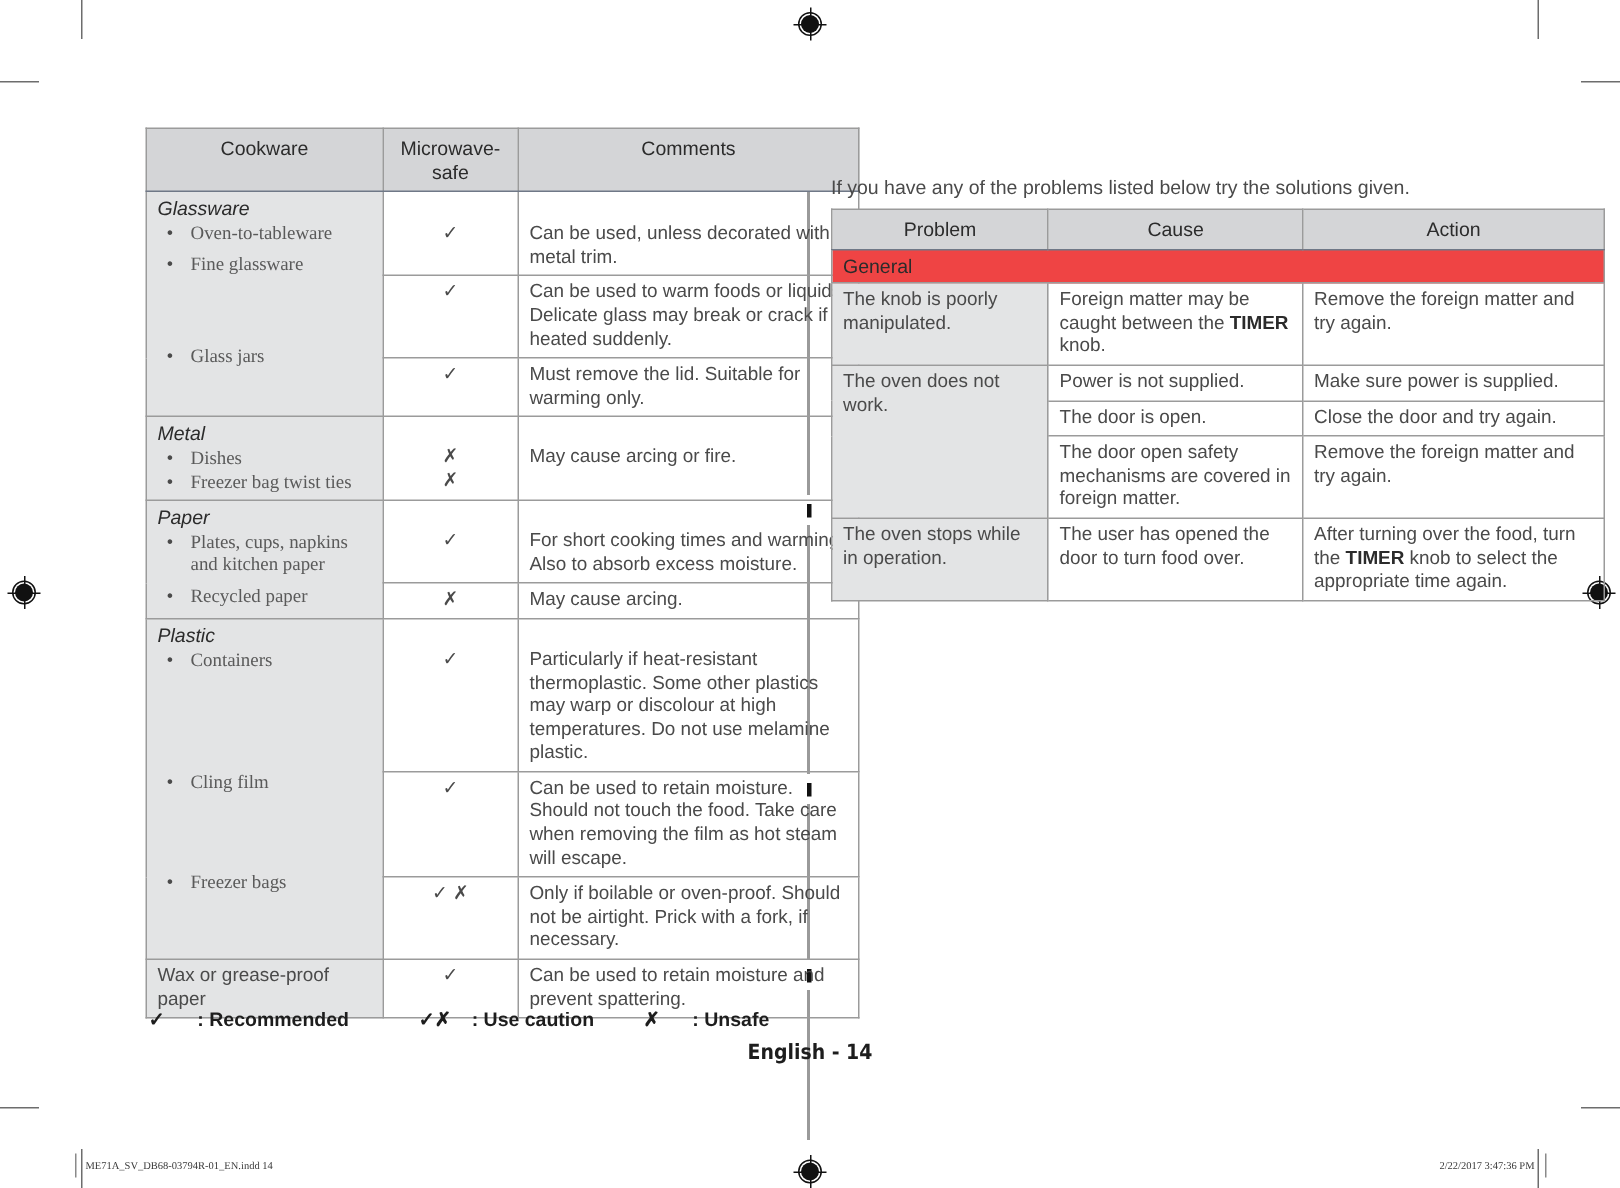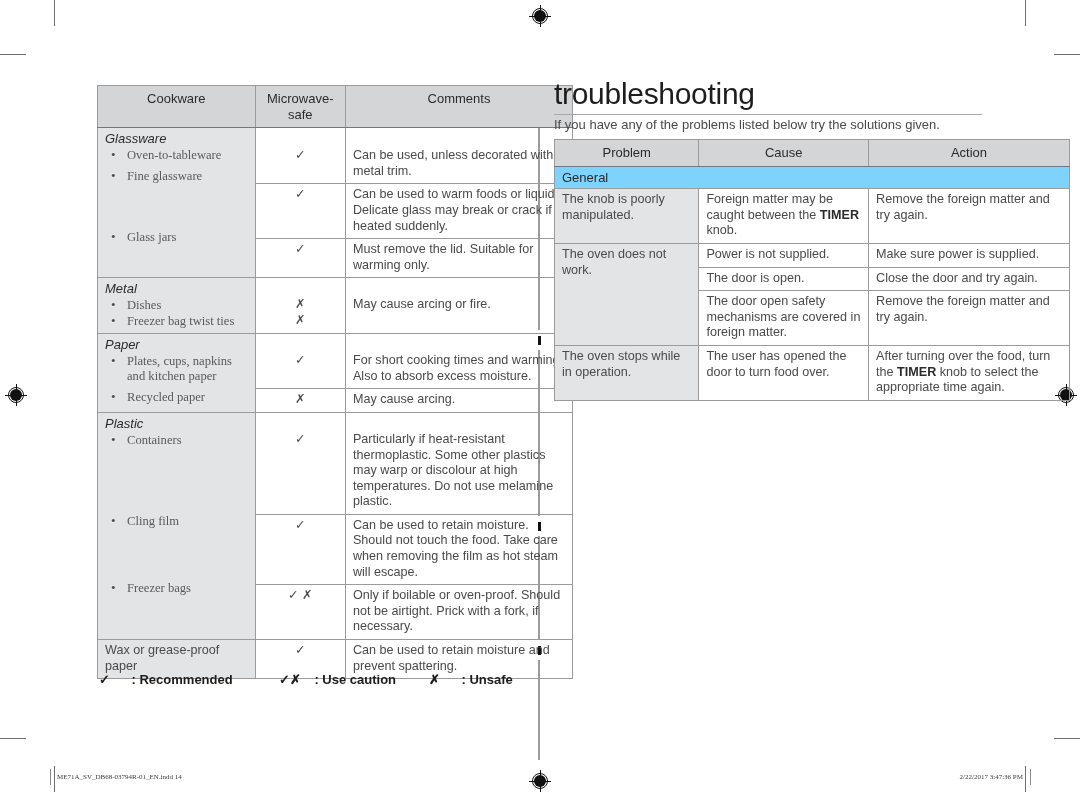--- a/index.html
+++ b/index.html
@@ -71,21 +71,21 @@
   #cookware-table col.c1 { width: 143px; }
   #cookware-table col.c2 { width: 82px; }
   #cookware-table col.c3 { width: 206px; }
 
   
   #trouble-table { left: 554px; top: 139px; width: 516px; }
   #trouble-table col.t1 { width: 120px; }
   #trouble-table col.t2 { width: 141px; }
   #trouble-table col.t3 { width: 167px; }
   .section-row td {
-    background: #7dd3fc; color: #2b2b2b; font-size: 13px; padding-top: 3px; padding-bottom: 3px;
+    background: #ef4444; color: #2b2b2b; font-size: 13px; padding-top: 3px; padding-bottom: 3px;
   }
 
   
   .chapter-title {
     position: absolute; left: 554px; top: 78px; width: 428px;
     font-size: 30px; color: #1d1d1d; font-weight: normal;
     letter-spacing: -0.3px;
     border-bottom: 1px solid #a9a9a9;
     padding-bottom: 4px;
     line-height: 32px;
@@ -271,21 +271,20 @@
     <span class="item i2">
       <span class="sym">✓✗</span>
       <span class="lbl" style="margin-left:10px;">: Use caution</span>
     </span>
     <span class="item i3">
       <span class="sym">✗</span>
       <span class="lbl" style="margin-left:18px;">: Unsafe</span>
     </span>
   </div>
 
-  <div class="chapter-title">troubleshooting</div>
   <div class="intro">If you have any of the problems listed below try the solutions given.</div>
 
   <table class="tbl" id="trouble-table">
     <colgroup>
         <col class="t1">
         <col class="t2">
         <col class="t3">
       </colgroup>
     <thead>
       <tr>
@@ -320,18 +319,19 @@
       </tr>
 
       <tr>
         <td class="cat-cell">The oven stops while in operation.</td>
         <td>The user has opened the door to turn food over.</td>
         <td><span>After turning over the food, turn the </span><span class="bold">TIMER</span><span> knob to select the appropriate time again.</span></td>
       </tr>
     </tbody>
   </table>
 
+  <div class="page-number">English - 14</div>
   <div class="footer-rule" style="left:50px; top:769px; height:16px;"></div>
   <div class="footer-rule" style="left:1030px; top:769px; height:16px;"></div>
   <div class="print-meta left">ME71A_SV_DB68-03794R-01_EN.indd   14</div>
   <div class="print-meta right">2/22/2017   3:47:36 PM</div>
 
 </div>
 
 </body></html>

